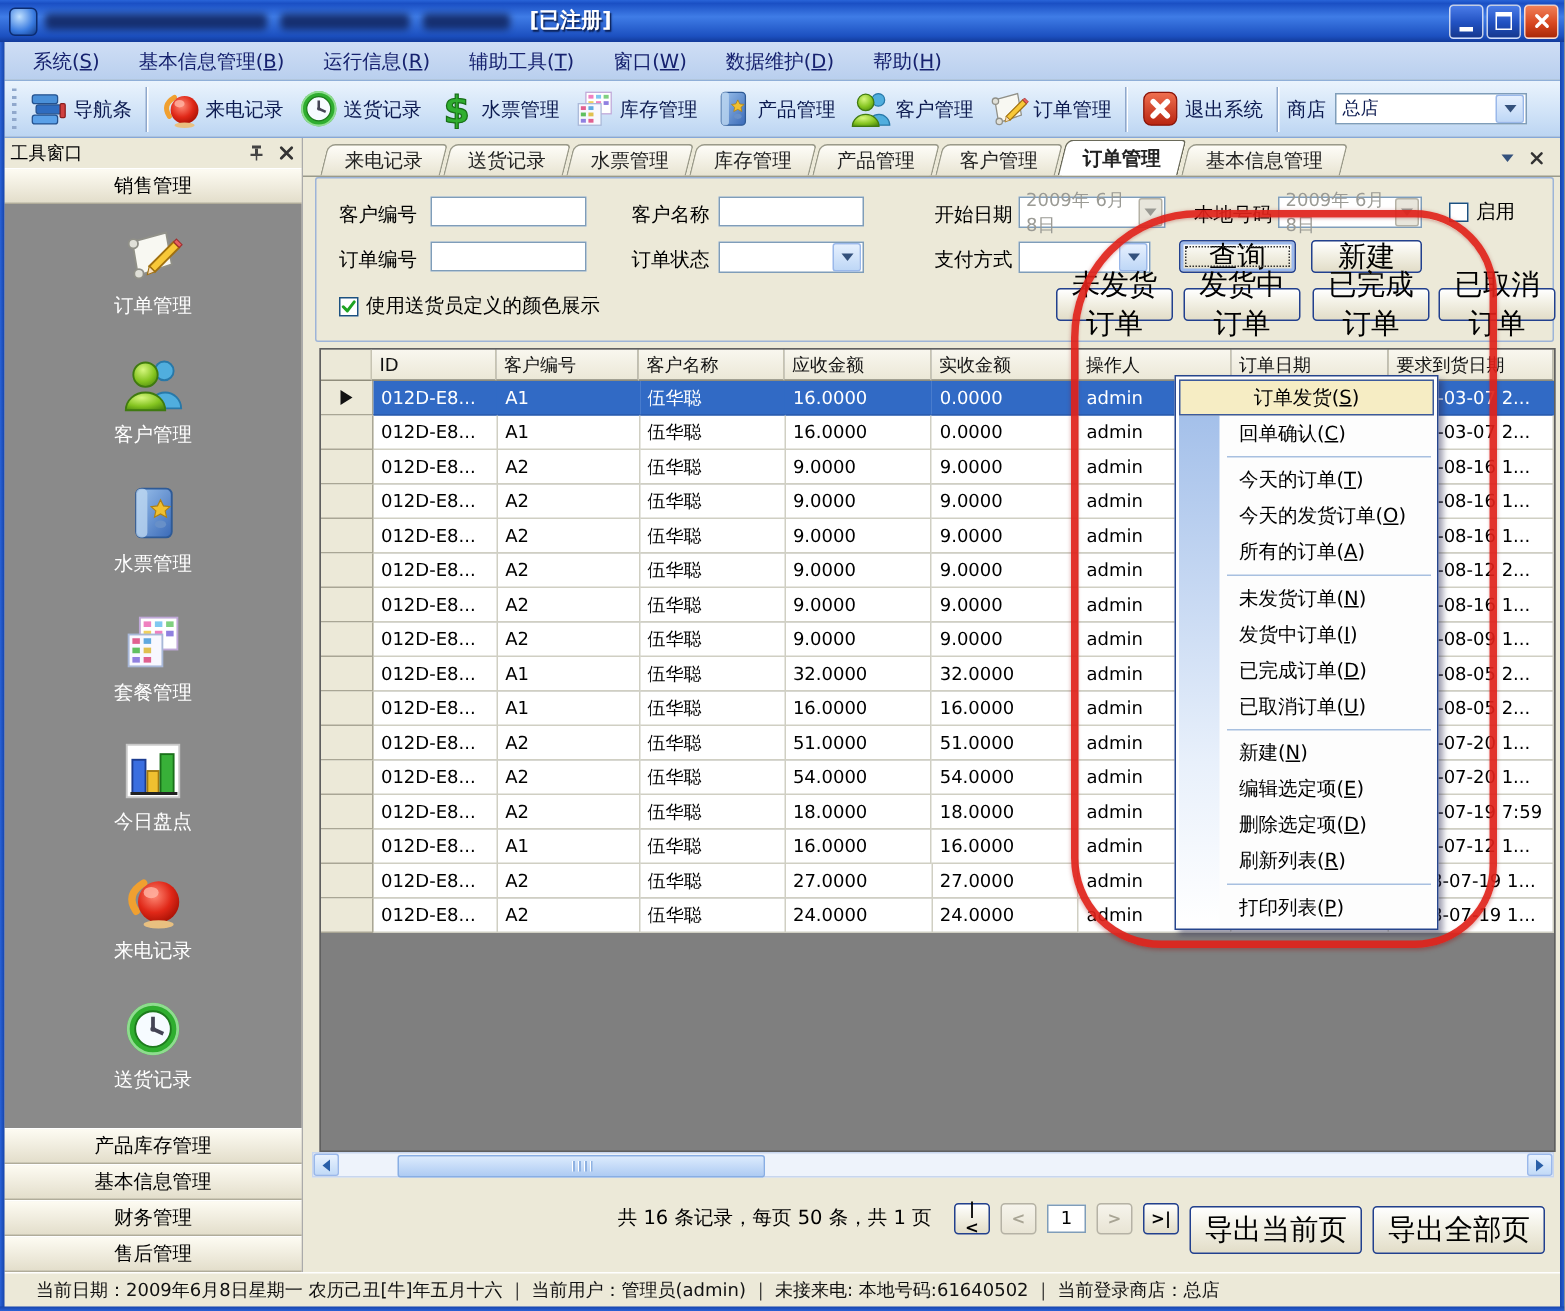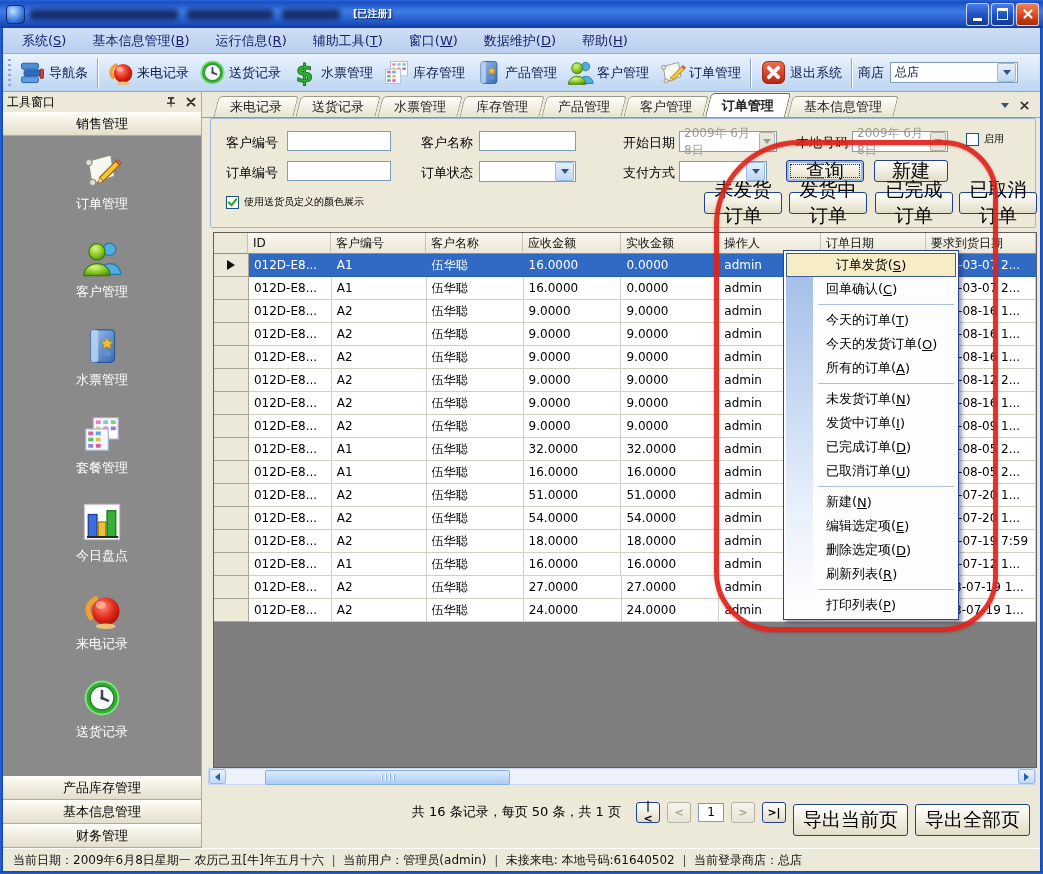--- a/index.html
+++ b/index.html
@@ -7,21 +7,21 @@
        font-family:"DejaVu Sans","Liberation Sans",sans-serif;font-size:12px;color:#000;
        background:#ece9d8;}
   
   .titlebar{position:absolute;left:0;top:0;width:1043px;height:28px;
     background:linear-gradient(180deg,#2964d8 0%,#1a4fc4 8%,#3f7ce6 40%,#1c50c0 86%,#123a9a 100%);
     display:flex;align-items:center;padding:0 4px;box-sizing:border-box;color:#fff;}
   .app-icon{width:17px;height:17px;border-radius:4px;margin:0 5px 0 2px;
     background:radial-gradient(circle at 35% 30%,#bfe0ff,#3a7be0 60%,#123d8a);border:1px solid #0c2c70;}
   .blur-blob{display:inline-block;height:11px;border-radius:3px;background:#10245e;filter:blur(2.5px);
     margin-right:9px;vertical-align:middle;opacity:.85;}
-  .reg-badge{font-weight:bold;font-size:10px;text-shadow:1px 1px 1px #0a1e50;margin-left:4px;}
+  .reg-badge{font-weight:bold;font-size:14px;text-shadow:1px 1px 1px #0a1e50;margin-left:4px;}
   .win-btns{margin-left:auto;display:flex;gap:2px;}
   .win-btn{width:21px;height:21px;border-radius:3px;border:1px solid rgba(255,255,255,.75);
     background:linear-gradient(180deg,#4a7ce8,#2050c0 55%,#16388e);display:flex;align-items:center;justify-content:center;}
   .win-btn.close{background:linear-gradient(180deg,#f08058,#d84820 55%,#aa2808);}
   .glyph-min{width:9px;height:3px;background:#fff;margin-top:10px;}
   .glyph-max{width:9px;height:8px;border:1px solid #fff;border-top-width:3px;}
   .edge{position:absolute;background:linear-gradient(90deg,#2a62d6,#1544ac);z-index:40;}
   .edge.l{left:0;top:28px;width:3px;height:846px;}
   .edge.r{right:0;top:28px;width:3px;height:846px;background:linear-gradient(90deg,#1544ac,#2a62d6);}
   .edge.b{left:0;bottom:0;width:1043px;height:3px;background:linear-gradient(180deg,#1544ac,#2a62d6);}
@@ -74,21 +74,21 @@
     border-radius:2px;background:#ece9d8;}
   .flabel{position:absolute;font-size:13px;color:#000;white-space:nowrap;}
   .txt{position:absolute;height:20px;background:#fff;border:1px solid #7f9db9;box-sizing:border-box;font-size:12px;padding:0 3px;font-family:inherit;}
   .fcombo{position:absolute;}
   .btn{background:linear-gradient(180deg,#ffffff,#f2f0e4 45%,#e2ddc8);border:1px solid #22408e;border-radius:3px;
     font-size:19px;color:#000;display:flex;align-items:center;justify-content:center;box-sizing:border-box;font-family:inherit;}
   .btn.abs{position:absolute;height:22px;}
   .btn.focused{box-shadow:0 0 0 2px #9cb9ec inset;}
   .btn.focused::after{content:"";position:absolute;inset:3px;border:1px dotted #333;}
   .checkbox{width:13px;height:13px;background:#fff;border:1px solid #1c5180;box-sizing:border-box;display:inline-flex;align-items:center;justify-content:center;}
-  .cbrow{position:absolute;display:flex;align-items:center;gap:5px;font-size:10px;}
+  .cbrow{position:absolute;display:flex;align-items:center;gap:5px;font-size:13px;}
   
   .grid{position:absolute;left:11px;top:140px;width:824px;height:536px;background:#7f7f7f;border:1px solid #5f5f5f;box-sizing:border-box;overflow:hidden;}
   .g-head{display:flex;height:21px;}
   .g-hcell{background:linear-gradient(180deg,#f9f7ef,#ebe8d7);border-right:1px solid #c6c3b2;border-bottom:1px solid #908d7c;
     box-sizing:border-box;font-size:12px;display:flex;align-items:center;padding-left:5px;color:#111;}
   .g-row{display:flex;height:23px;background:#fff;}
   .g-cell{border-right:1px solid #d0cfc3;border-bottom:1px solid #d0cfc3;box-sizing:border-box;font-size:12px;
     display:flex;align-items:center;padding-left:5px;overflow:hidden;white-space:nowrap;}
   .g-sel{background:#ece9d8;border-right:1px solid #a9a695;border-bottom:1px solid #a9a695;display:flex;align-items:center;justify-content:center;}
   .g-row.selected .g-cell{background:#316ac5;color:#fff;border-color:#316ac5;border-bottom-color:#2a5cb0;}
@@ -106,21 +106,21 @@
     background:repeating-linear-gradient(90deg,#fff 0 1px,#8fb2e2 1px 2px,transparent 2px 4px);}
   .sb-track-r{flex:1;}
   
   .pager{position:absolute;left:0;top:700px;width:838px;height:40px;display:flex;align-items:center;justify-content:flex-end;gap:7px;padding-right:10px;box-sizing:border-box;font-size:13px;}
   .pg-btn{width:24px;height:21px;font-size:11px;font-weight:bold;}
   .pg-btn.dis{border-color:#b5b2a5;color:#a8a494;background:linear-gradient(180deg,#f6f4ec,#e8e4d4);}
   .pg-input{width:26px;height:19px;border:1px solid #7f9db9;background:#fff;text-align:center;font-size:12px;font-family:inherit;box-sizing:border-box;}
   .exp-btn{height:32px;padding:0 9px;margin-top:15px;}
   
   .statusbar{position:absolute;left:3px;top:848px;width:1037px;height:23px;background:#ece9d8;border-top:1px solid #fff;
-    display:flex;align-items:center;padding-left:10px;box-sizing:border-box;font-size:12px;color:#111;}
+    display:flex;align-items:center;padding-left:21px;box-sizing:border-box;font-size:12px;color:#111;}
   
   .ctx{position:absolute;left:783px;top:250px;width:176px;background:#fdfdfd;border:1px solid #26458c;
     box-shadow:3px 3px 4px rgba(40,40,80,.45);z-index:50;padding:2px;box-sizing:border-box;}
   .ctx-strip{position:absolute;left:2px;top:2px;bottom:2px;width:27px;background:linear-gradient(180deg,#9dbbe8,#e8f0fb 70%,#fff);}
   .ctx-item{position:relative;height:24px;display:flex;align-items:center;padding-left:40px;font-size:13px;color:#000;box-sizing:border-box;}
   .ctx-item.hl{background:#f6edc4;border:1px solid #3c5a9c;justify-content:center;padding-left:0;}
   .ctx-sep{height:1px;background:#a8c0e0;margin:3px 2px 3px 32px;}
   
   .red-annot{position:absolute;left:714px;top:140px;width:274px;height:482px;z-index:60;pointer-events:none;
     border:5px solid rgba(224,34,26,.92);border-radius:85px 55px 55px 60px;
@@ -406,20 +406,23 @@
     <div id="sidebar-bottom">
         <div class="sec-bar">
           <span>产品库存管理</span>
         </div>
         <div class="sec-bar">
           <span>基本信息管理</span>
         </div>
         <div class="sec-bar">
           <span>财务管理</span>
         </div>
+        <div class="sec-bar">
+          <span>售后管理</span>
+        </div>
       </div>
   </div>
 
   <div class="main">
     <div class="tabstrip" id="tabs">
         <div class="tab">
           <span>来电记录</span>
         </div>
         <div class="tab">
           <span>送货记录</span>

